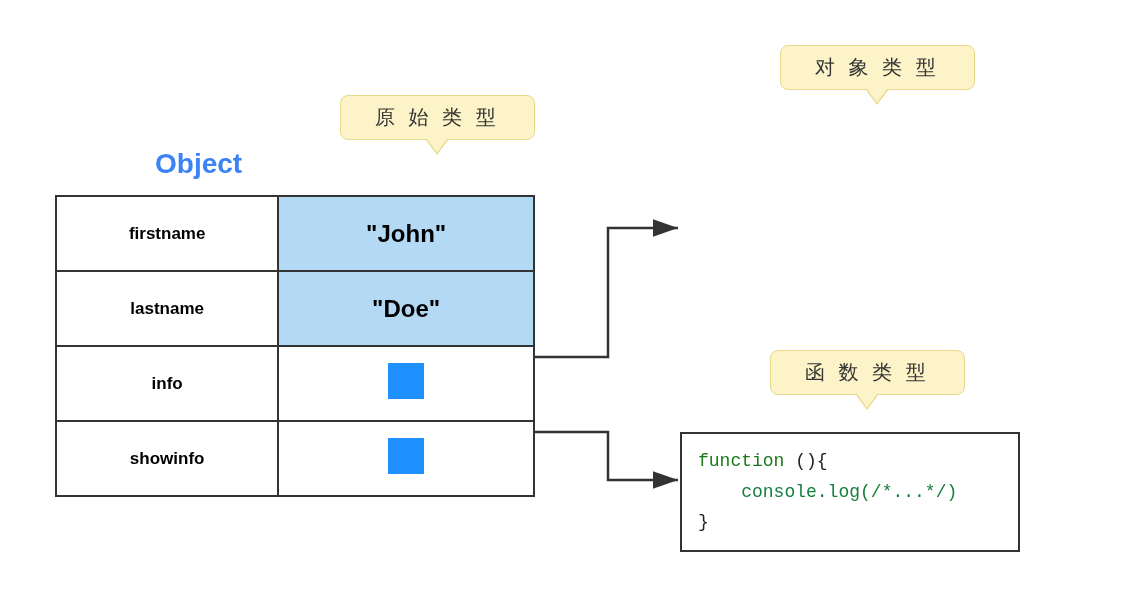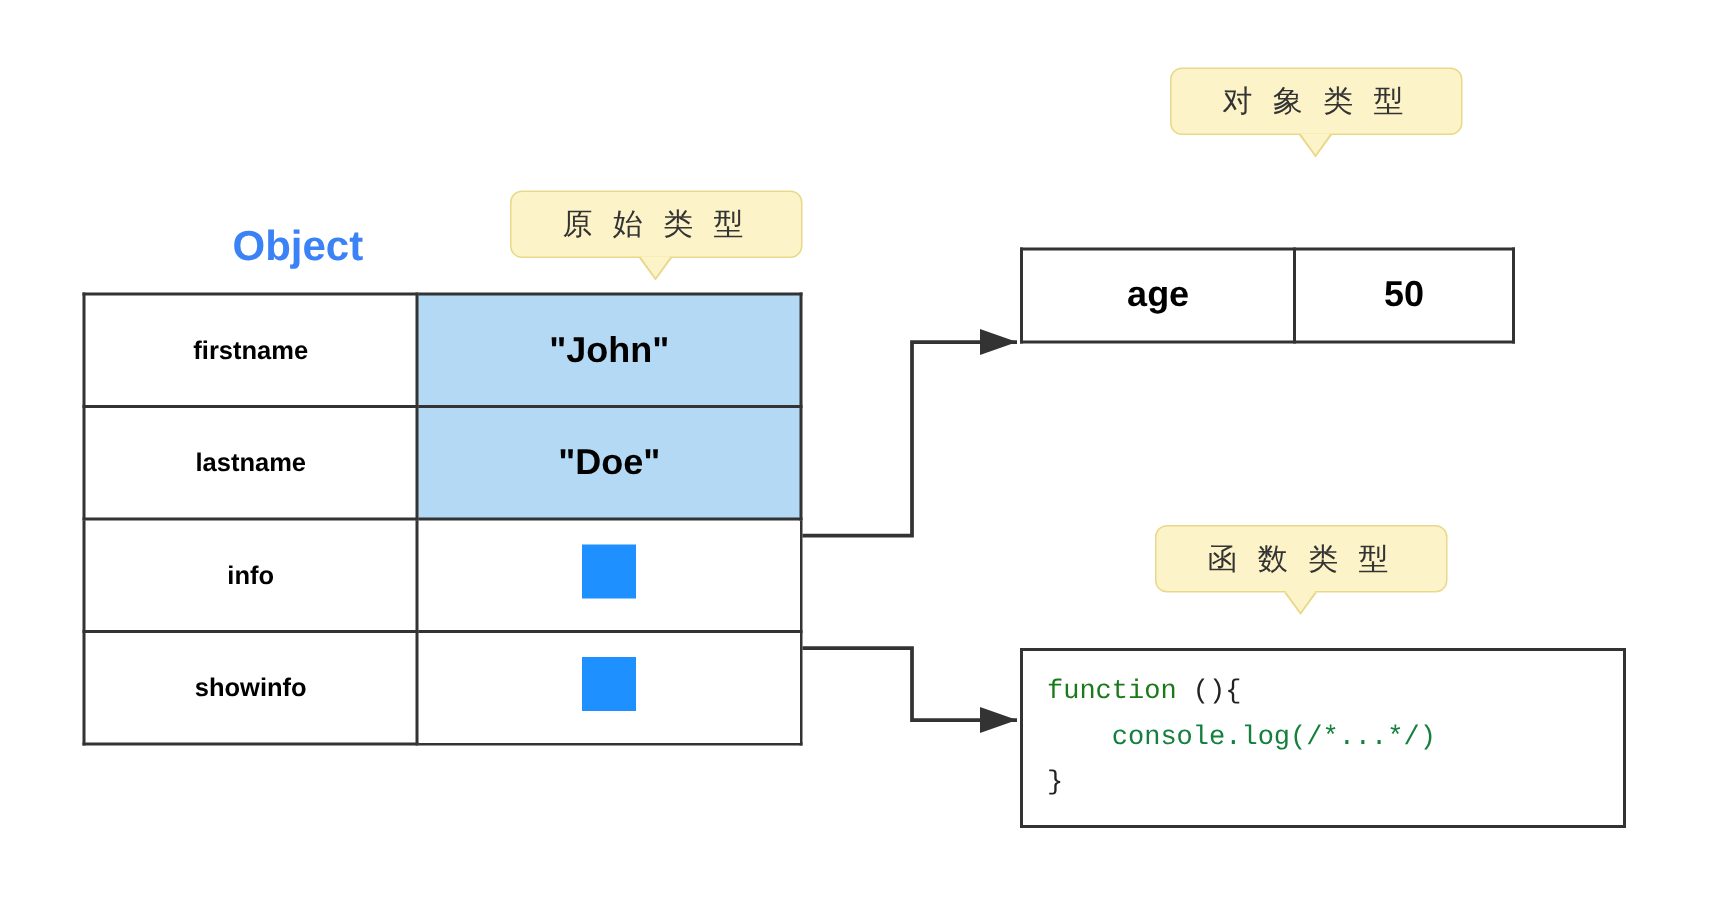--- a/index.html
+++ b/index.html
@@ -106,21 +106,20 @@
       left: 50%;
       transform: translateX(-50%);
       border-width: 15px 11px 0 11px;
       border-style: solid;
       border-color: #e8d98a transparent transparent transparent;
     }
 
     .bubble-primitive {
       left: 340px;
       top: 95px;
-      margin-top: 32px;
     }
 
     .bubble-object {
       left: 780px;
       top: 45px;
     }
 
     .bubble-function {
       left: 770px;
       top: 350px;
@@ -154,21 +153,21 @@
     .func-box {
       position: absolute;
       left: 680px;
       top: 432px;
       border: 2px solid #333;
       background: #fff;
       padding: 12px 16px;
       font-family: 'Courier New', monospace;
       font-size: 18px;
       line-height: 1.7;
-      width: 404px;
+      width: 340px;
     }
 
     .func-keyword {
       color: #1a7a1a;
     }
 
     .func-brace {
       color: #222;
     }
 
@@ -228,24 +227,20 @@
       <td class="key-cell">showinfo</td>
       <td class="val-cell-dot">
         <span class="blue-square"></span>
       </td>
     </tr>
   </tbody>
     </table>
 
   <table class="obj-table">
     <tbody>
-        <tr>
-      <td>age</td>
-      <td>50</td>
-    </tr>
   </tbody>
     </table>
 
   <div class="func-box">
     <div>
       <span class="func-keyword">function</span>
       <span class="func-brace"> (){</span>
     </div>
     <div>
       <span style="color:#15803d">&nbsp;&nbsp;&nbsp;&nbsp;console.log(/*...*/)</span>

